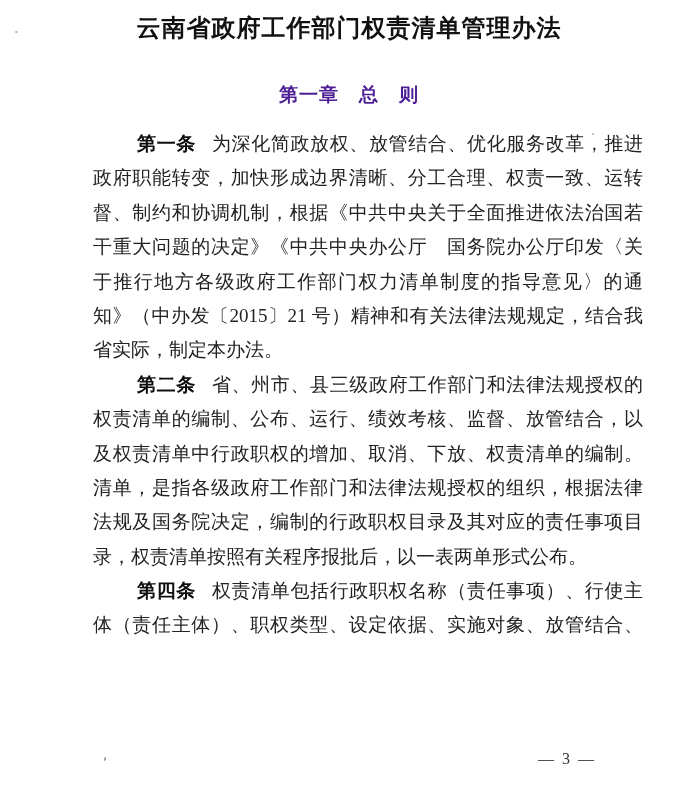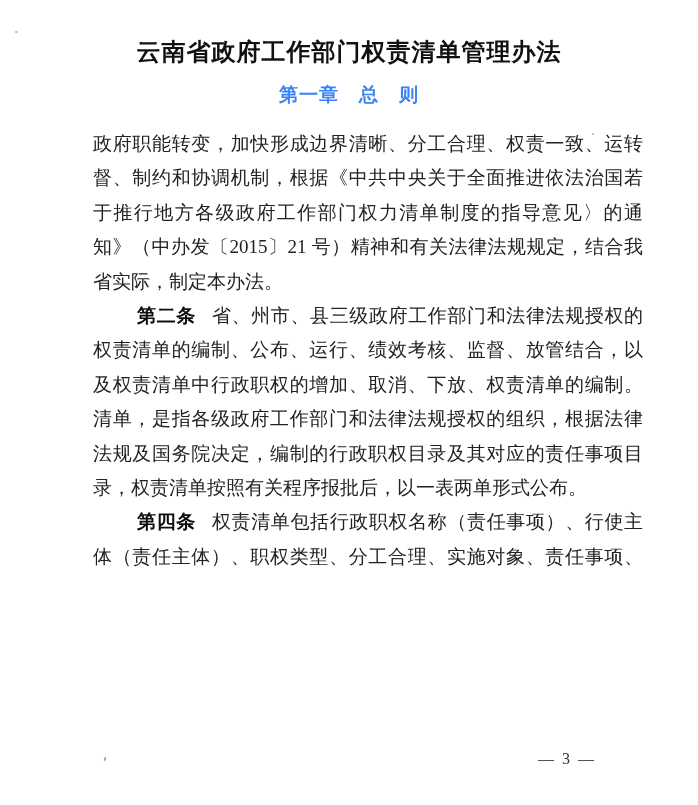--- a/index.html
+++ b/index.html
@@ -11,39 +11,39 @@
     position: relative;
     width: 698px;
     height: 805px;
     background: #ffffff;
     overflow: hidden;
     font-family: "Liberation Serif", "DejaVu Serif", serif;
     color: #1c1c1c;
   }
   .doc-title {
     position: absolute;
-    top: 36px;
+    top: 12px;
     left: 0;
     width: 100%;
     text-align: center;
     font-size: 24px;
     font-weight: bold;
     letter-spacing: 1px;
     color: #111;
   }
   .chapter-heading {
     position: absolute;
     top: 82px;
     left: 0;
     width: 100%;
     text-align: center;
     font-size: 19px;
     font-weight: bold;
     letter-spacing: 1px;
-    color: #3b82f6;
+    color: #4c1d95;
   }
   .body-text {
     position: absolute;
     top: 127px;
     left: 93px;
     width: 550px;
     font-size: 19px;
   }
   .line {
     height: 34.4px;
@@ -84,33 +84,35 @@
 </style>
 </head>
 <body>
 
 <div class="page">
   <div class="doc-title">云南省政府工作部门权责清单管理办法</div>
 
   <div class="chapter-heading">第一章　总　则</div>
 
   <div class="body-text">
+      <div class="line just indent"><b class="article-no">第一条</b>为深化简政放权、放管结合、优化服务改革，推进</div>
       <div class="line just">政府职能转变，加快形成边界清晰、分工合理、权责一致、运转</div>
       <div class="line just">督、制约和协调机制，根据《中共中央关于全面推进依法治国若</div>
+      <div class="line just">干重大问题的决定》《中共中央办公厅　国务院办公厅印发〈关</div>
       <div class="line just">于推行地方各级政府工作部门权力清单制度的指导意见〉的通</div>
       <div class="line just">知》（中办发〔2015〕21 号）精神和有关法律法规规定，结合我</div>
       <div class="line">省实际，制定本办法。</div>
       <div class="line just indent"><b class="article-no">第二条</b>省、州市、县三级政府工作部门和法律法规授权的</div>
       <div class="line just">权责清单的编制、公布、运行、绩效考核、监督、放管结合，以</div>
       <div class="line just">及权责清单中行政职权的增加、取消、下放、权责清单的编制。</div>
       <div class="line just">清单，是指各级政府工作部门和法律法规授权的组织，根据法律</div>
       <div class="line just">法规及国务院决定，编制的行政职权目录及其对应的责任事项目</div>
       <div class="line">录，权责清单按照有关程序报批后，以一表两单形式公布。</div>
       <div class="line just indent"><b class="article-no">第四条</b>权责清单包括行政职权名称（责任事项）、行使主</div>
-      <div class="line just">体（责任主体）、职权类型、分工合理、实施对象、责任事项、</div>
+      <div class="line just">体（责任主体）、职权类型、设定依据、实施对象、放管结合、</div>
     </div>
 
   <div class="page-number">— 3 —</div>
 
   <div class="speck speck-1"></div>
   <div class="speck speck-2"></div>
   <div class="speck speck-3"></div>
 </div>
 
 </body></html>

